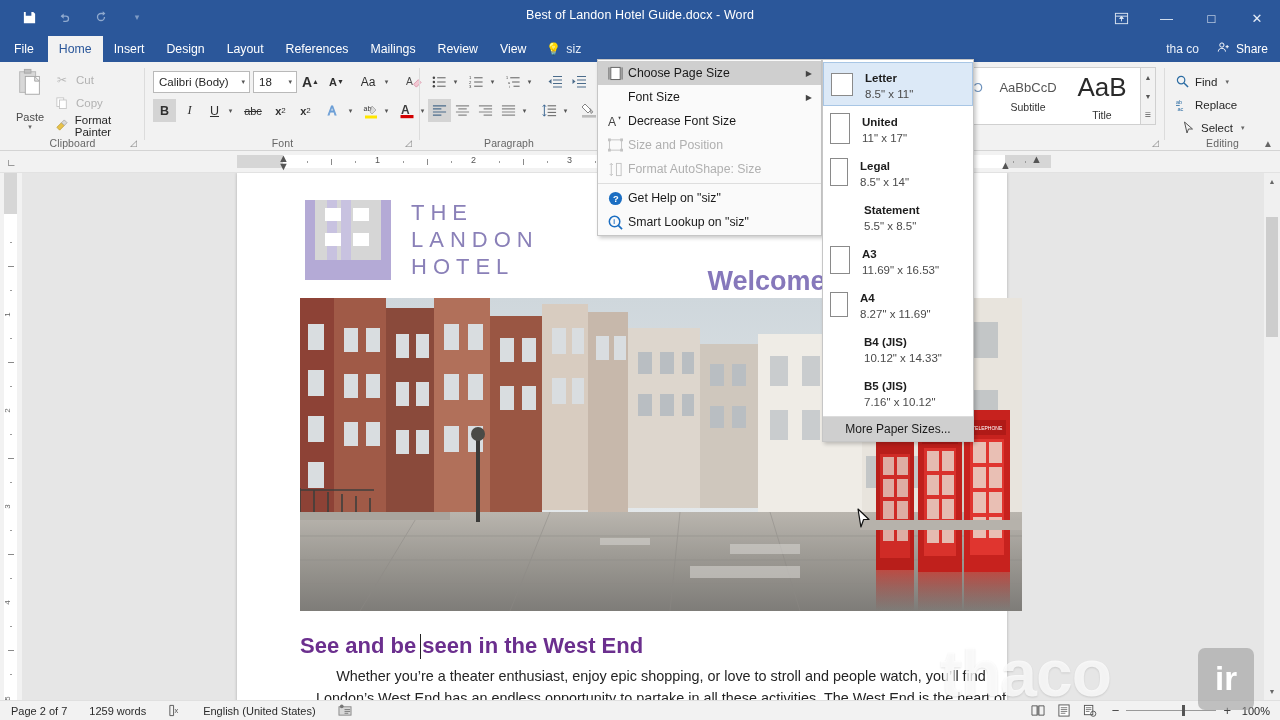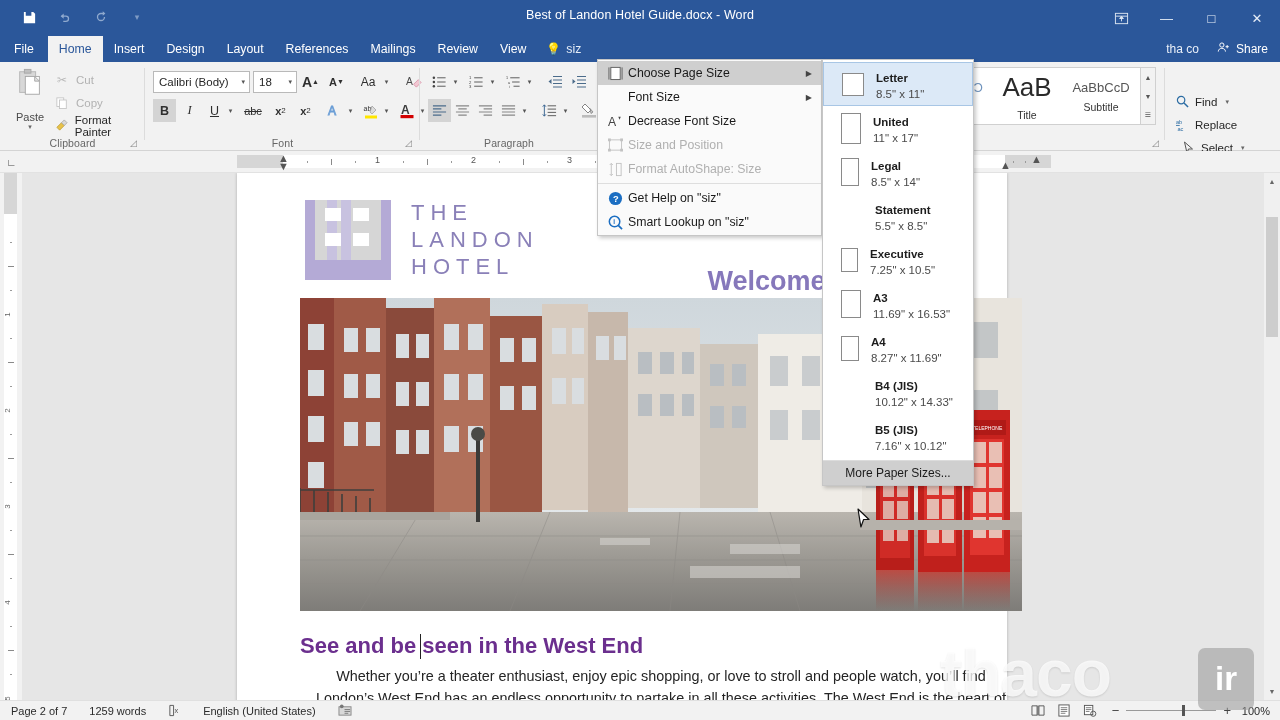--- a/index.html
+++ b/index.html
@@ -192,21 +192,21 @@
   .ctxitem.disabled .micon { color:#c2c2c2; }
   .ctxitem .submark { position:absolute; right:9px; font-size:8px; color:#444; }
   .ctxsep { height:1px; background:#dedede; margin:2px 0; }
 
   
   .submenu {
     position:absolute; left:822px; top:59px; width:152px;
     background:#ffffff; border:1px solid #c6c6c6; box-shadow:2px 2px 4px rgba(0,0,0,.22);
     padding-top:2px;
   }
-  .pgitem { display:flex; align-items:center; height:44px; padding-left:18px; gap:12px; }
+  .pgitem { display:flex; align-items:center; height:44px; padding-left:7px; gap:12px; }
   .pgitem.sel { background:#dce9f7; border:1px solid #a8c6e5; height:44px; }
   .pgicon { width:22px; background:#fff; border:1px solid #8a8a8a; }
   .pgtxt .nm { font-size:11.5px; font-weight:bold; color:#1d1d1d; }
   .pgtxt .dm { font-size:11.5px; color:#4a4a4a; margin-top:2px; }
   .morepaper {
     height:25px; display:flex; align-items:center; justify-content:center;
     font-size:12px; color:#1a1a1a; background:#cfcfcf; border-top:1px solid #dcdcdc;
     margin-top:2px;
   }
 
@@ -521,40 +521,40 @@
       <div class="grp-label">Paragraph</div>
       <div class="grp-sep" style="right:0;"></div>
     </div>
 
     <div class="grp" style="left:960px; width:205px;">
       <div class="stylesgal" style="left:6px; width:175px;">
         <div class="stylecell" style="width:24px; align-items:flex-start;">
           <div class="prev" style="font-size:13px;color:#6f93bd;">ɔƆ</div>
           <div class="nm">2</div>
         </div>
+        <div class="stylecell" style="width:75px;">
+          <div class="prev" style="font-size:13px;color:#555;">AaBbCcD</div>
+          <div class="nm">Subtitle</div>
+        </div>
         <div class="stylecell" style="width:73px;">
           <div class="prev" style="font-size:26px;color:#2a2a2a;">AaB</div>
           <div class="nm">Title</div>
-        </div>
-        <div class="stylecell" style="width:75px;">
-          <div class="prev" style="font-size:13px;color:#555;">AaBbCcD</div>
-          <div class="nm">Subtitle</div>
         </div>
       </div>
       <div class="gal-scroll" style="left:181px;">
         <div>▲</div>
         <div>▼</div>
         <div>☰</div>
       </div>
       <div class="grp-label" style="opacity:0;">Styles</div>
       <div class="dialog-launcher" style="right:6px;">◿</div>
       <div class="grp-sep" style="right:0;"></div>
     </div>
 
-    <div class="grp" style="left:1165px; width:115px;margin-top:20px;">
+    <div class="grp" style="left:1165px; width:115px;">
       <div class="editbtn" style="left:10px; top:8px;">
         <span class="ico" style="width:15px;">
           <svg width="13" height="13" viewBox="0 0 14 14">
               <circle cx="5.5" cy="5.5" r="4" fill="none" stroke="#2b6ca3" stroke-width="1.3"></circle>
               <path d="M8.6 8.6L13 13" stroke="#2b6ca3" stroke-width="1.6"></path>
             </svg>
         </span>
         <span>Find</span>
         <span style="font-size:7px;color:#666;margin-left:3px;">▾</span>
       </div>
@@ -999,27 +999,20 @@
       </span>
     </div>
     <div class="pgitem">
       <span class="pgicon" style="height:0; border:none; width:22px;"></span>
       <span class="pgtxt">
         <span class="nm">Statement</span>
         <span class="dm" style="display:block;">5.5" x 8.5"</span>
       </span>
     </div>
     <div class="pgitem">
-      <span class="pgicon" style="height:24px; width:17px;"></span>
-      <span class="pgtxt">
-        <span class="nm">Executive</span>
-        <span class="dm" style="display:block;">7.25" x 10.5"</span>
-      </span>
-    </div>
-    <div class="pgitem">
       <span class="pgicon" style="height:28px; width:20px;"></span>
       <span class="pgtxt">
         <span class="nm">A3</span>
         <span class="dm" style="display:block;">11.69" x 16.53"</span>
       </span>
     </div>
     <div class="pgitem">
       <span class="pgicon" style="height:25px; width:18px;"></span>
       <span class="pgtxt">
         <span class="nm">A4</span>

